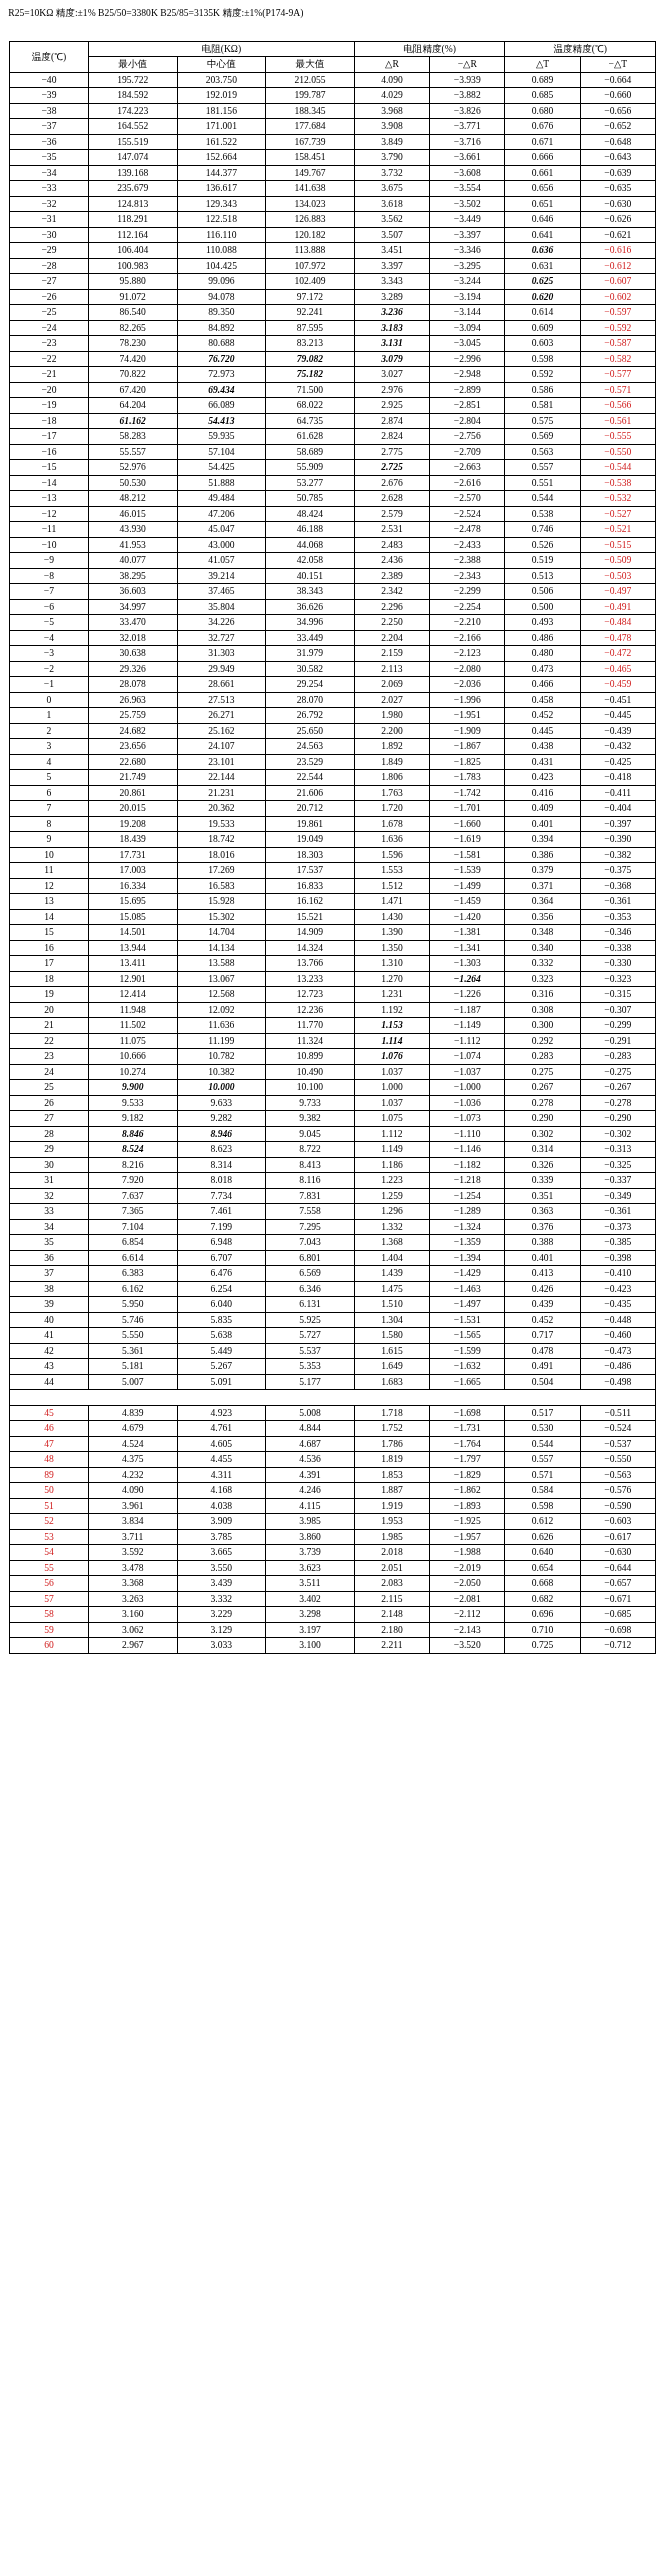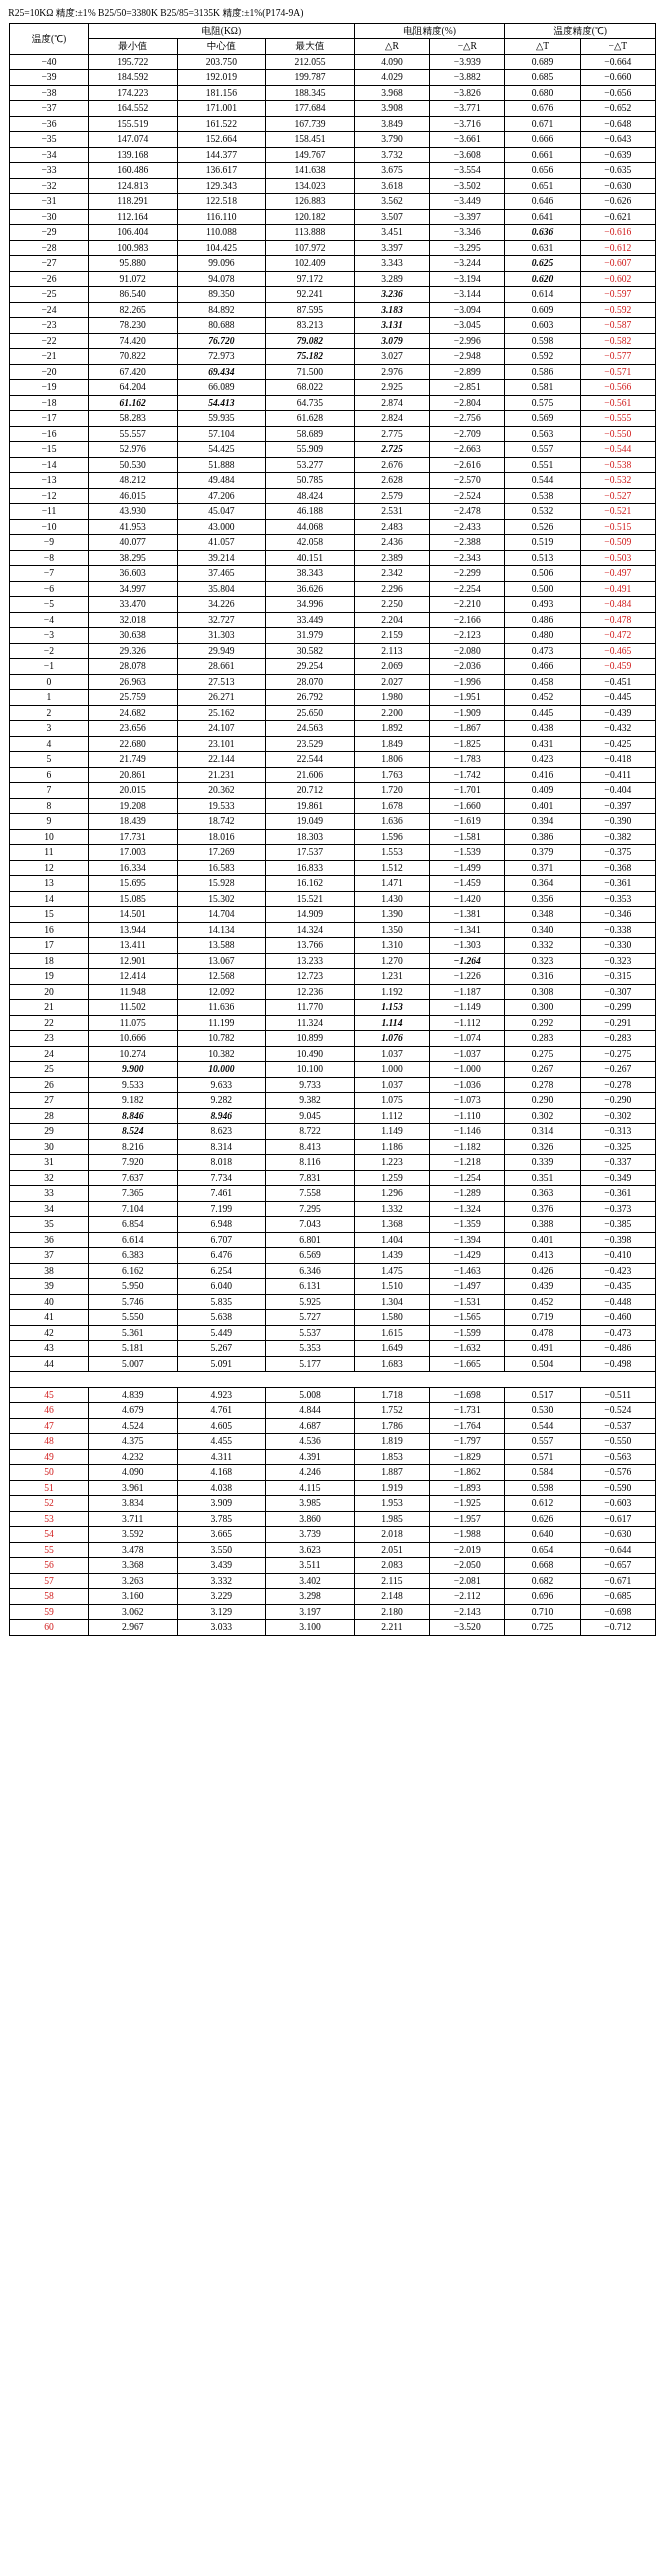--- a/index.html
+++ b/index.html
@@ -21,21 +21,21 @@
   .header-line {
     font-family: "Liberation Serif", serif;
     font-size: 9.6px;
     padding: 1.7px 8.3px 3.3px 8.3px;
     letter-spacing: 0px;
     white-space: nowrap;
   }
   table.main {
     border-collapse: collapse;
     width: 647px;
-    margin: 0 auto;
+    margin: 18px auto;
     table-layout: fixed;
     font-size: 9.1px;
   }
   table.main th, table.main td {
     border: 0.8px solid #000000;
     text-align: center;
     vertical-align: middle;
     padding: 0;
     height: 14.5px;
     line-height: 14.5px;
@@ -165,21 +165,21 @@
           <td class="cell-num">139.168</td>
           <td class="cell-num">144.377</td>
           <td class="cell-num">149.767</td>
           <td class="cell-num">3.732</td>
           <td class="cell-num">−3.608</td>
           <td class="cell-num">0.661</td>
           <td class="cell-num">−0.639</td>
         </tr>
         <tr>
           <td class="cell-num">−33</td>
-          <td class="cell-num">160.486</td>
+          <td class="cell-num">235.679</td>
           <td class="cell-num">136.617</td>
           <td class="cell-num">141.638</td>
           <td class="cell-num">3.675</td>
           <td class="cell-num">−3.554</td>
           <td class="cell-num">0.656</td>
           <td class="cell-num">−0.635</td>
         </tr>
         <tr>
           <td class="cell-num">−32</td>
           <td class="cell-num">124.813</td>
@@ -390,21 +390,21 @@
           <td class="cell-num">0.538</td>
           <td class="cell-num red">−0.527</td>
         </tr>
         <tr>
           <td class="cell-num">−11</td>
           <td class="cell-num">43.930</td>
           <td class="cell-num">45.047</td>
           <td class="cell-num">46.188</td>
           <td class="cell-num">2.531</td>
           <td class="cell-num">−2.478</td>
-          <td class="cell-num">0.532</td>
+          <td class="cell-num">0.746</td>
           <td class="cell-num red">−0.521</td>
         </tr>
         <tr>
           <td class="cell-num">−10</td>
           <td class="cell-num">41.953</td>
           <td class="cell-num">43.000</td>
           <td class="cell-num">44.068</td>
           <td class="cell-num">2.483</td>
           <td class="cell-num">−2.433</td>
           <td class="cell-num">0.526</td>
@@ -910,21 +910,21 @@
           <td class="cell-num">0.452</td>
           <td class="cell-num">−0.448</td>
         </tr>
         <tr>
           <td class="cell-num">41</td>
           <td class="cell-num">5.550</td>
           <td class="cell-num">5.638</td>
           <td class="cell-num">5.727</td>
           <td class="cell-num">1.580</td>
           <td class="cell-num">−1.565</td>
-          <td class="cell-num">0.719</td>
+          <td class="cell-num">0.717</td>
           <td class="cell-num">−0.460</td>
         </tr>
         <tr>
           <td class="cell-num">42</td>
           <td class="cell-num">5.361</td>
           <td class="cell-num">5.449</td>
           <td class="cell-num">5.537</td>
           <td class="cell-num">1.615</td>
           <td class="cell-num">−1.599</td>
           <td class="cell-num">0.478</td>
@@ -987,21 +987,21 @@
           <td class="cell-num red">48</td>
           <td class="cell-num">4.375</td>
           <td class="cell-num">4.455</td>
           <td class="cell-num">4.536</td>
           <td class="cell-num">1.819</td>
           <td class="cell-num">−1.797</td>
           <td class="cell-num">0.557</td>
           <td class="cell-num">−0.550</td>
         </tr>
         <tr>
-          <td class="cell-num red">49</td>
+          <td class="cell-num red">89</td>
           <td class="cell-num">4.232</td>
           <td class="cell-num">4.311</td>
           <td class="cell-num">4.391</td>
           <td class="cell-num">1.853</td>
           <td class="cell-num">−1.829</td>
           <td class="cell-num">0.571</td>
           <td class="cell-num">−0.563</td>
         </tr>
         <tr>
           <td class="cell-num red">50</td>

